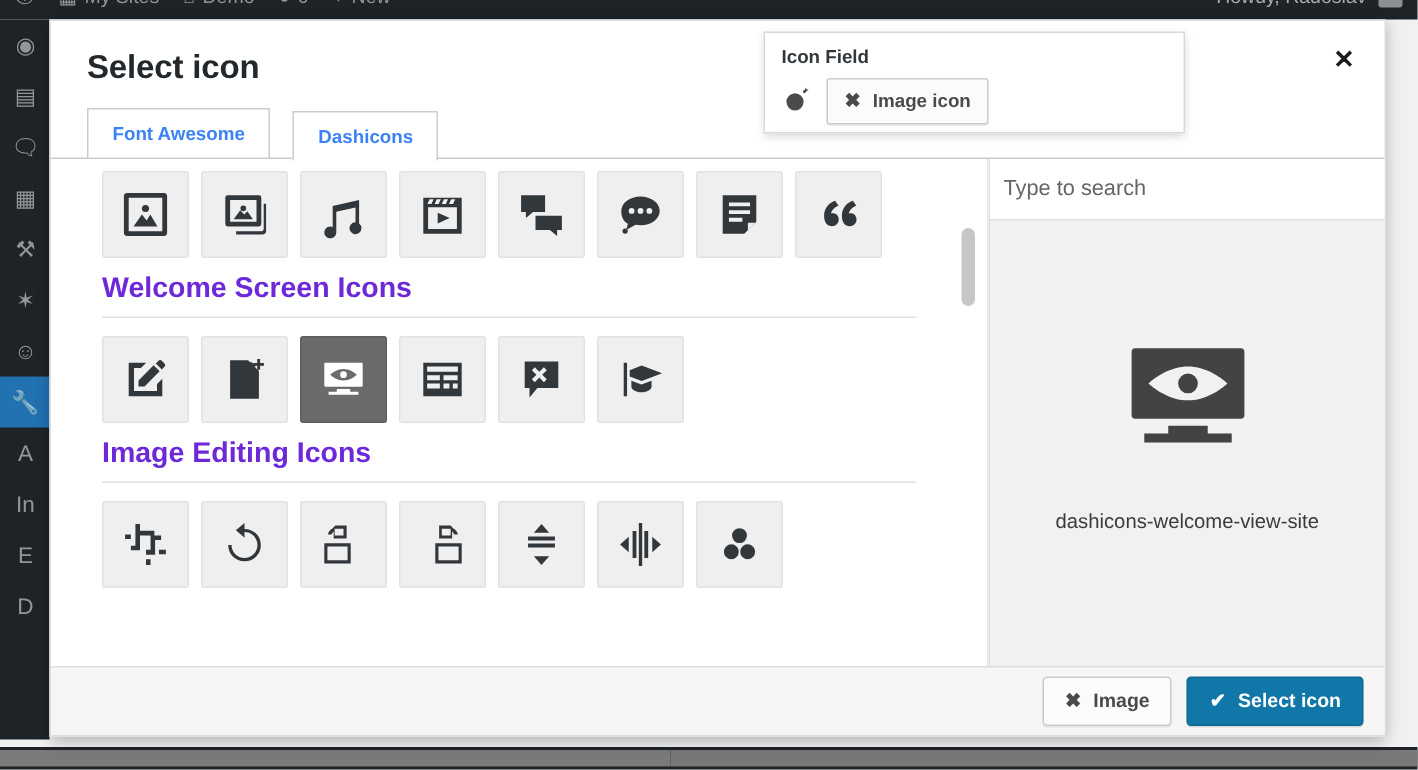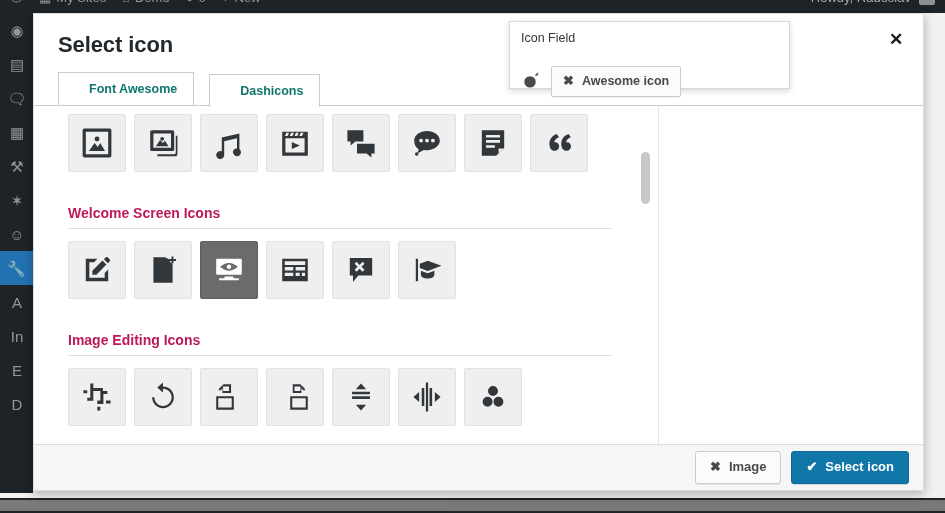--- a/index.html
+++ b/index.html
@@ -85,22 +85,22 @@
     position: absolute; right: 12px; top: 10px;
     width: 30px; height: 30px;
     display: flex; align-items: center; justify-content: center;
     font-size: 17px; font-weight: 700; color: #1a1a1a;
     cursor: pointer; background: none; border: 0; line-height: 1;
   }
 
   
   .tabs { display: flex; align-items: flex-end; gap: 3px; position: relative; z-index: 3; }
   .tab {
-    padding: 9px 16px 8px 30px;
-    font-size: 12.5px; font-weight: 700; color: #0f766e;
+    padding: 9px 16px 8px 16px;
+    font-size: 12.5px; font-weight: 700; color: #3b82f6;
     background: #fff; border: 1px solid #ccc; border-bottom: none;
     cursor: pointer; position: relative; top: 1px;
     line-height: 1.2;
   }
   .tab.is-active {
     background: #fff; border-color: #ccc;
     box-shadow: 0 1px 0 #fff;
     z-index: 4;
     margin-left: 12px;
   }
@@ -124,22 +124,22 @@
     border: 1px solid #e2e2e2;
     border-radius: 2px;
     display: flex; align-items: center; justify-content: center;
     cursor: pointer;
     color: #32373c;
   }
   .icon-tile.is-selected { background: #6b6b6b; border-color: #5e5e5e; color: #fff; }
   .icon-tile svg { width: 32px; height: 32px; fill: currentColor; display: block; }
 
   .group-title {
-    font-size: 14px; font-weight: 700; color: #be185d;
-    margin: 33px 0 0 34px; padding-bottom: 7px;
+    font-size: 19px; font-weight: 700; color: #6d28d9;
+    margin: 10px 0 0 34px; padding-bottom: 7px;
     border-bottom: 1px solid #e0e0e0;
     margin-right: 24px;
   }
   .group-title + .icon-grid { margin-top: 12px; }
 
   .pane-scrollbar {
     position: absolute; right: 9px; top: 4px; bottom: 0; width: 9px;
   }
   .pane-scrollbar .thumb {
     position: absolute; top: 42px; left: 0; width: 9px; height: 52px;
@@ -205,21 +205,21 @@
   
   #icon-field-popup {
     position: absolute; left: 509px; top: 21px;
     width: 281px; height: 68px;
     background: #fff;
     border: 1px solid #d8d8d8;
     box-shadow: 0 2px 6px rgba(0,0,0,.16);
     padding: 9px 11px;
     z-index: 20;
   }
-  .field-title { font-size: 12.5px; font-weight: 400; color: #32373c; margin-bottom: 21px; }
+  .field-title { font-size: 12.5px; font-weight: 700; color: #32373c; margin-bottom: 7px; }
   .field-row { display: flex; align-items: center; gap: 8px; }
   .field-current-icon { width: 22px; height: 22px; color: #4a4a4a; flex: 0 0 auto; }
   .field-current-icon svg { width: 22px; height: 22px; fill: currentColor; display: block; }
   .btn-sm { font-size: 12.5px; padding: 6px 11px; border-radius: 2px; }
 </style>
 </head>
 <body>
 
 <div id="wp-backdrop">
 
@@ -431,20 +431,33 @@
 
 
       </div>
 
       <div class="pane-divider"></div>
       <div class="pane-scrollbar">
         <div class="thumb"></div>
       </div>
     </div>
 
+    <div class="preview-pane">
+      <div class="search-wrap">
+        <input id="icon-search" type="text" placeholder="Type to search" style="">
+      </div>
+      <div class="preview-body">
+        <div class="preview-icon">
+          <svg viewBox="0 0 20 20">
+              <path d="M2.5 3h15c.3 0 .5.2.5.5v9c0 .3-.2.5-.5.5h-15c-.3 0-.5-.2-.5-.5v-9c0-.3.2-.5.5-.5zM10 5.6c-2.5 0-4.6 1.5-5.6 2.4 1 .9 3.1 2.4 5.6 2.4s4.6-1.5 5.6-2.4c-1-.9-3.1-2.4-5.6-2.4zm0 1a1.4 1.4 0 1 1 0 2.8 1.4 1.4 0 0 1 0-2.8zM7.2 14h5.6v1.1h3.4v1.3H3.8v-1.3h3.4V14z"></path>
+            </svg>
+        </div>
+        <div class="preview-label">dashicons-welcome-view-site</div>
+      </div>
+    </div>
   </div>
 
   <div class="modal-foot">
     <div class="btn btn-secondary">
       <span class="glyph">✖</span>
       <span>Image</span>
     </div>
     <div class="btn btn-primary">
       <span class="glyph">✔</span>
       <span>Select icon</span>
@@ -455,16 +468,16 @@
 <div id="icon-field-popup">
   <div class="field-title">Icon Field</div>
   <div class="field-row">
     <span class="field-current-icon">
       <svg viewBox="0 0 20 20">
           <path d="M8.2 5.6a5.2 5.2 0 1 1 0 10.4 5.2 5.2 0 0 1 0-10.4zm4.6-.8l1.6-1.6.9.9-1.6 1.6-.9-.9zm1.9-2.9l.5 1.3 1.3.5-1.3.5-.5 1.3-.5-1.3L12.9 4l1.3-.5.5-1.3z"></path>
         </svg>
     </span>
     <div class="btn btn-secondary btn-sm">
       <span class="glyph">✖</span>
-      <span>Awesome icon</span>
+      <span>Image icon</span>
     </div>
   </div>
 </div>
 
 </body></html>

